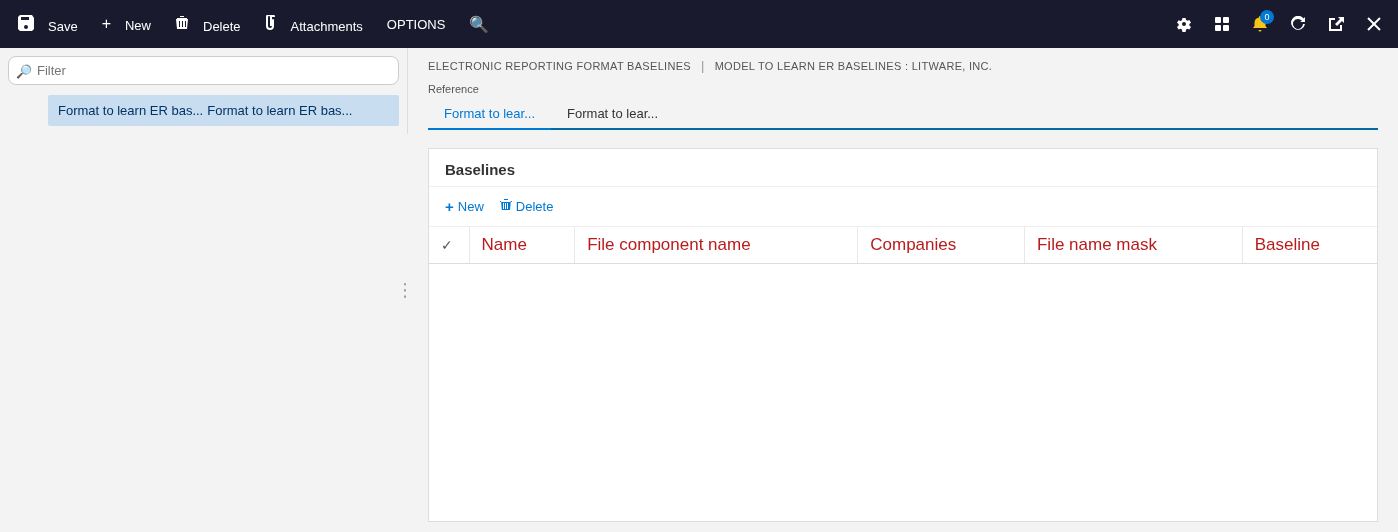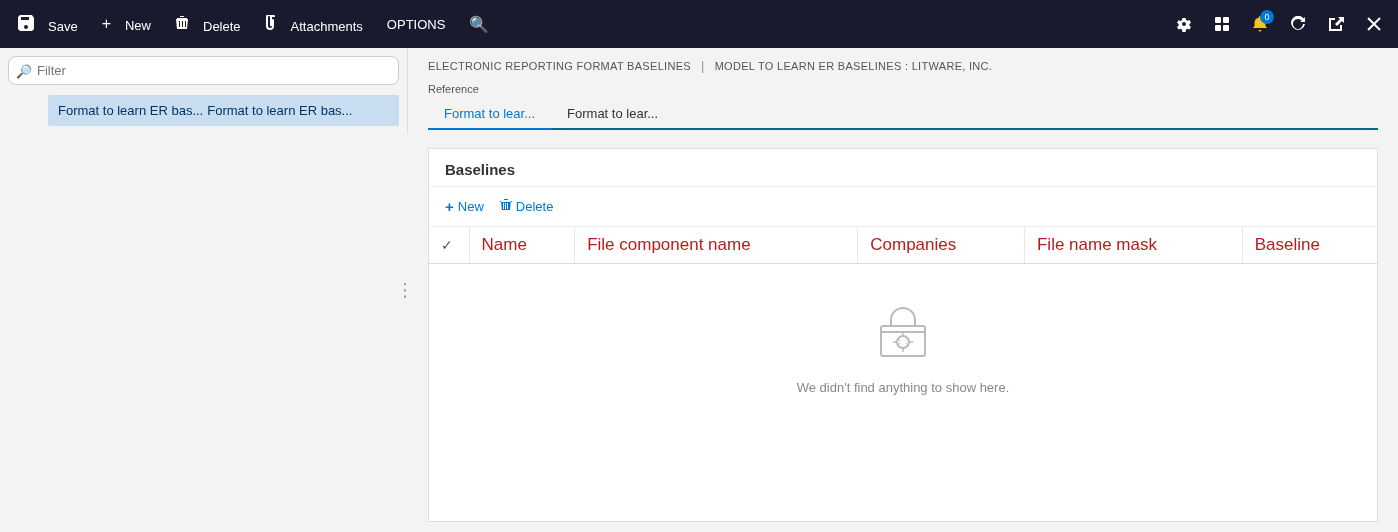--- a/index.html
+++ b/index.html
@@ -387,27 +387,16 @@
             <tr>
               <th class="check-col">✓</th>
               <th>Name</th>
               <th>File component name</th>
               <th>Companies</th>
               <th>File name mask</th>
               <th>Baseline</th>
             </tr>
           </thead>
         </table>
-        <div class="empty-state">
-          <svg class="empty-icon" viewBox="0 0 64 64" fill="none" xmlns="http://www.w3.org/2000/svg">
-            <rect x="10" y="22" width="44" height="30" rx="2" stroke="#bbb" stroke-width="2" fill="none"></rect>
-            <path d="M10 28h44" stroke="#bbb" stroke-width="2"></path>
-            <path d="M20 22v-6a12 12 0 0 1 24 0v6" stroke="#bbb" stroke-width="2" fill="none"></path>
-            <circle cx="32" cy="38" r="6" stroke="#bbb" stroke-width="2" fill="none"></circle>
-            <path d="M32 32v-4M32 44v4M38 38h4M22 38h4" stroke="#bbb" stroke-width="1.5"></path>
-            <path d="M26 34l3 3M38 34l-3 3M26 42l3-3M38 42l-3-3" stroke="#bbb" stroke-width="1"></path>
-          </svg>
-          <span class="empty-text">We didn't find anything to show here.</span>
-        </div>
       </div>
     </div>
   </div>
 </div>
 
 </body></html>

